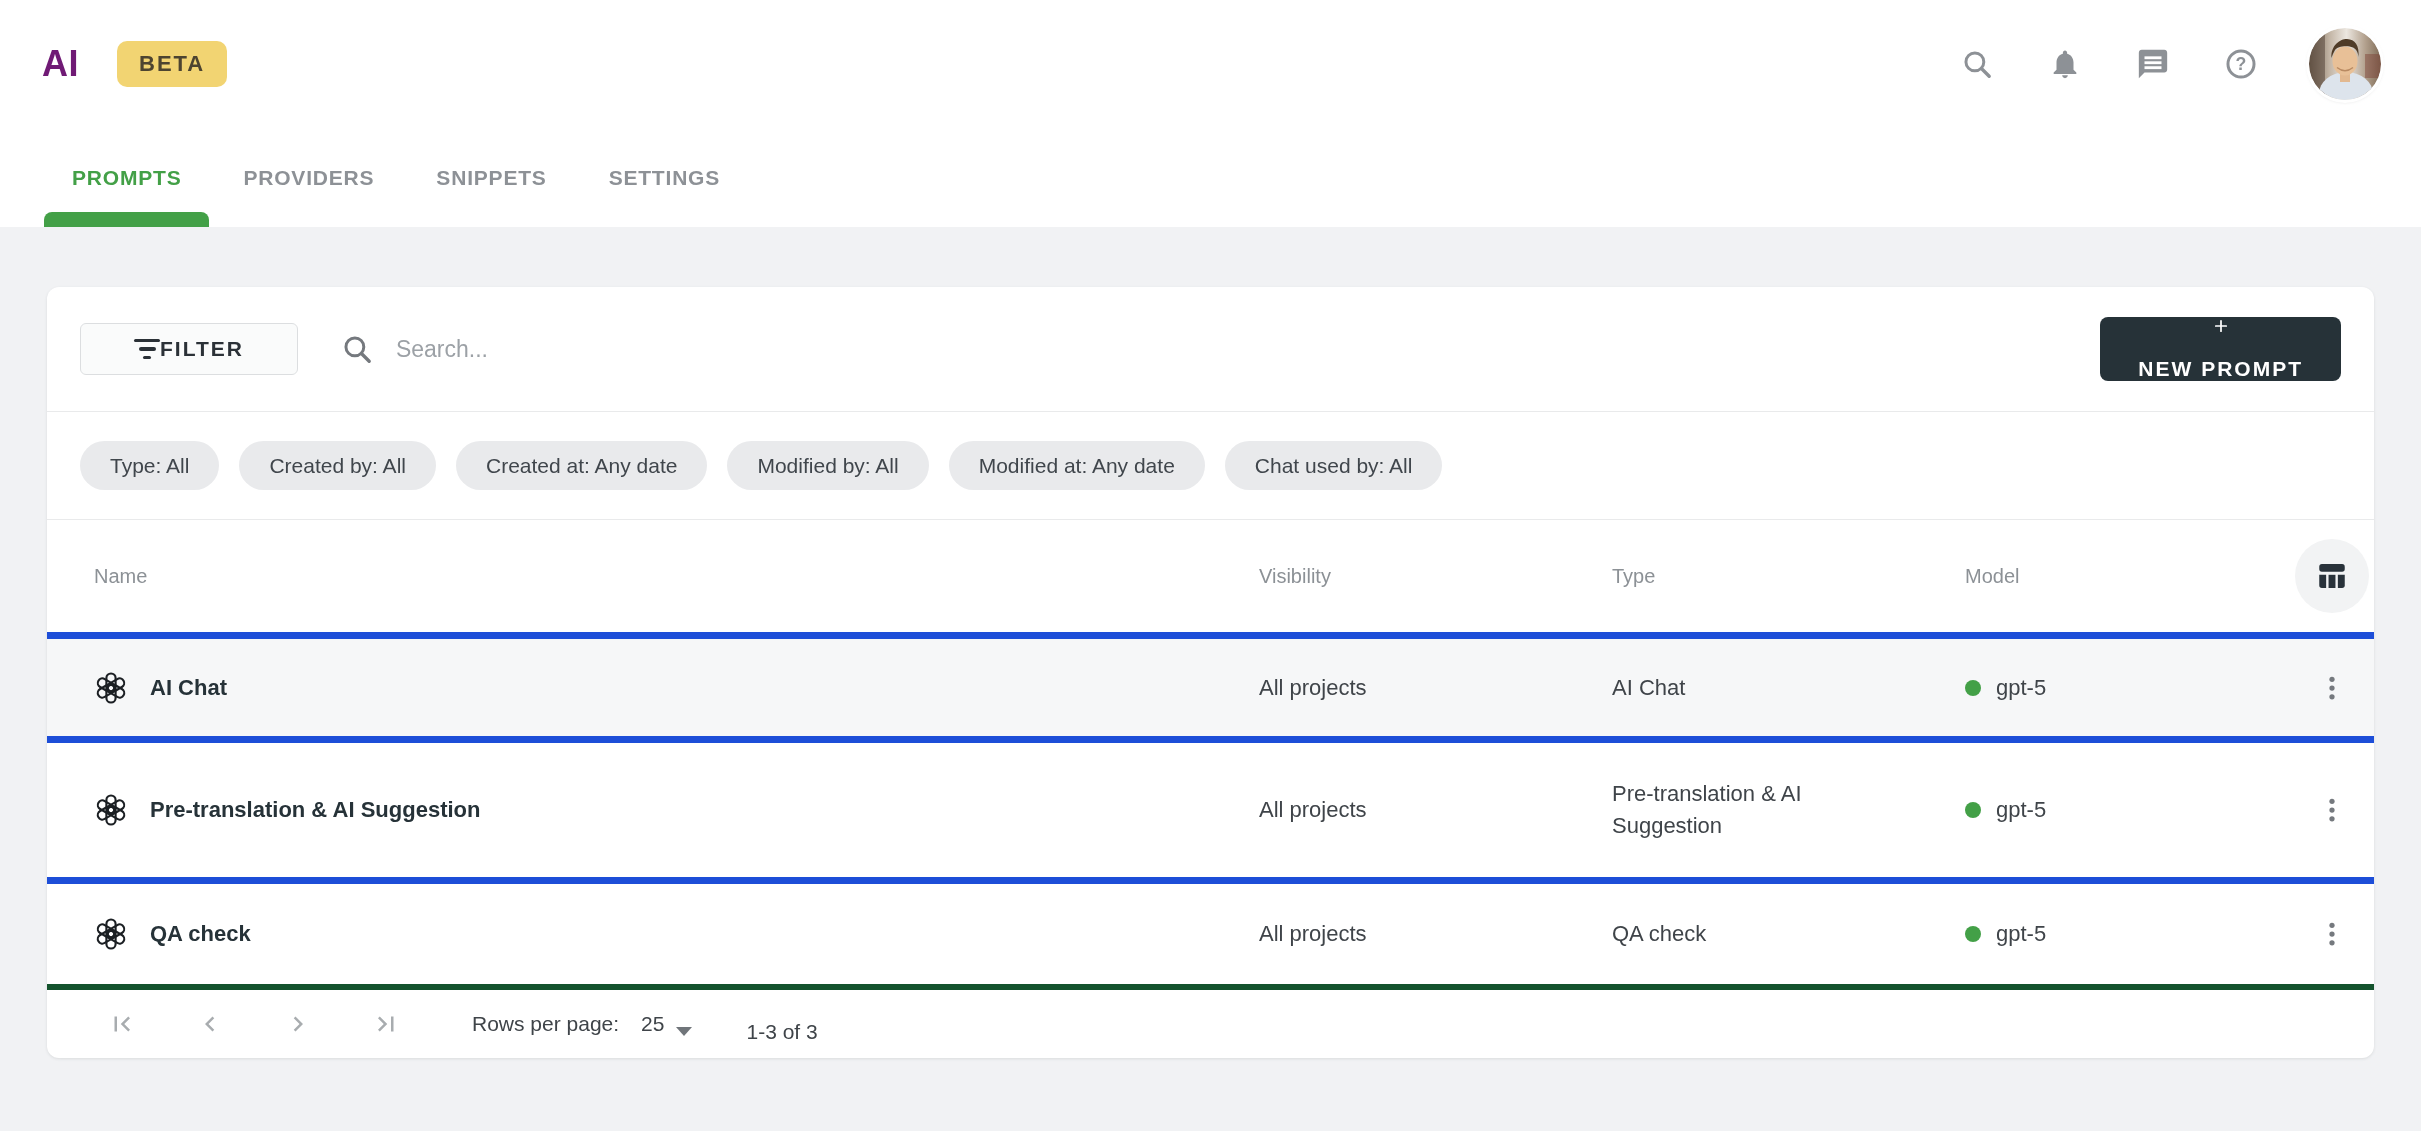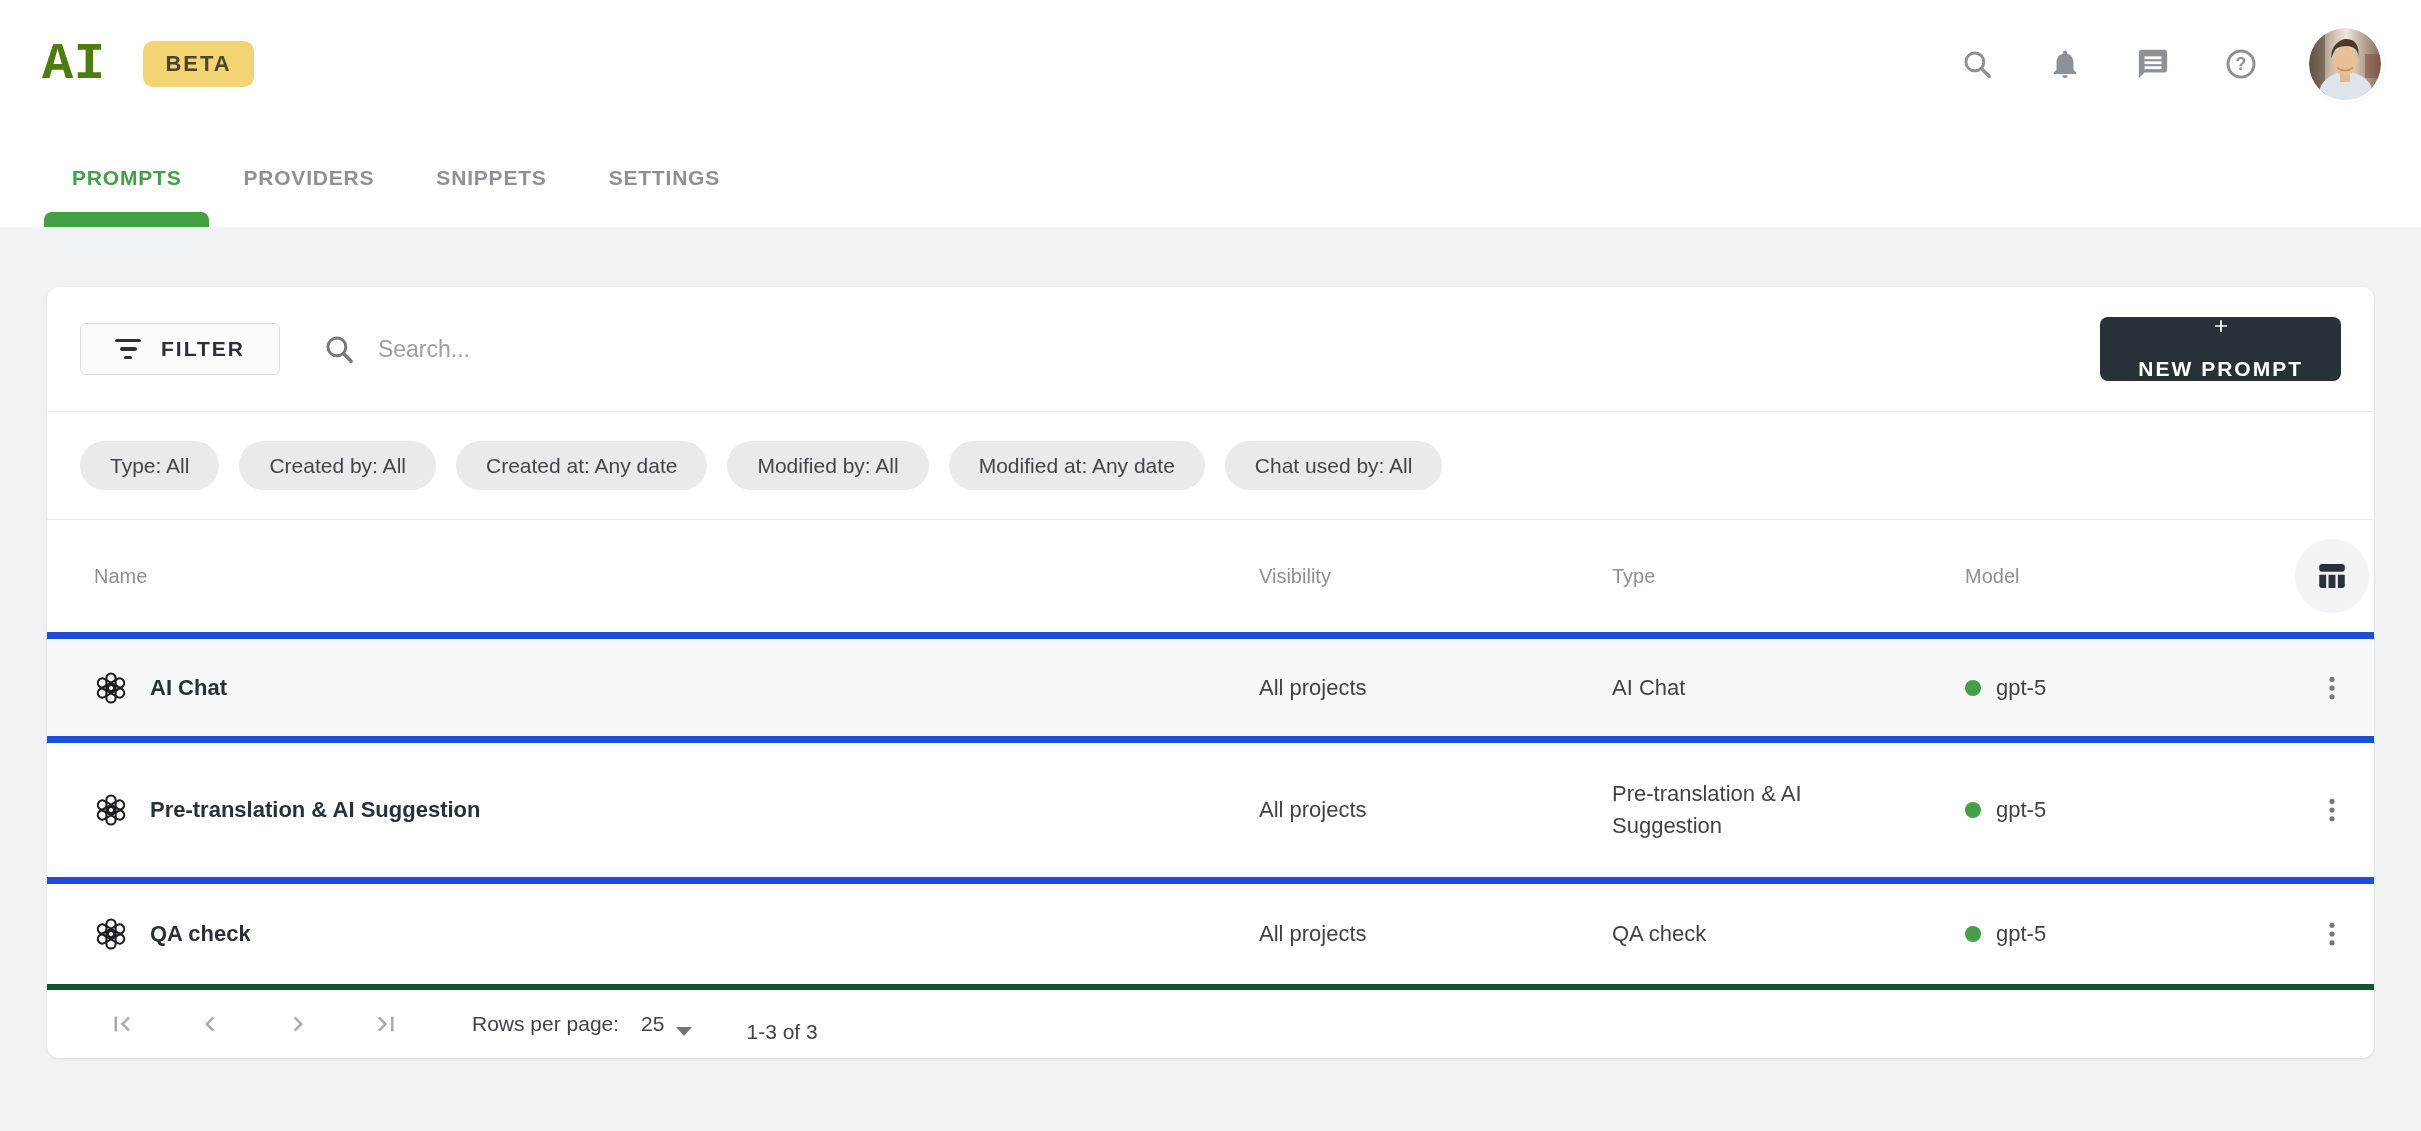--- a/index.html
+++ b/index.html
@@ -9,21 +9,21 @@
     background:#ffffff; color:#263238;
     -webkit-font-smoothing:antialiased;
   }
   .page { width:2421px; height:1131px; display:flex; flex-direction:column; }
 
   
   .topbar {
     height:128px; display:flex; align-items:center;
     padding:0 40px 0 42px; background:#fff;
   }
-  .logo-text { font-size:52px; font-weight:700; letter-spacing:.5px; color:#4d7c0f;font-family:Liberation Mono, monospace; }
+  .logo-text { font-size:36px; font-weight:700; letter-spacing:.5px; color:#701a75; }
   .beta-badge {
     margin-left:38px; background:var(--beta-bg,#f2d472); color:#4d4430;
     font-size:22px; font-weight:600; letter-spacing:2px;
     padding:10px 22px; border-radius:10px;
   }
   .topbar-right { margin-left:auto; display:flex; align-items:center; gap:48px; }
   .icon-btn { width:40px; height:40px; display:flex; align-items:center; justify-content:center;
               color:#8d9196; cursor:pointer; background:none; border:none; }
   .icon-btn svg { width:34px; height:34px; }
   .avatar { width:72px; height:72px; border-radius:50%; overflow:hidden;
@@ -41,21 +41,21 @@
   }
 
   
   .main { flex:1; background:#f1f2f4; padding:60px 47px 0; }
   .card { background:#fff; border-radius:12px; box-shadow:0 1px 3px rgba(60,64,67,.12);
           display:flex; flex-direction:column; overflow:hidden; }
 
   
   .toolbar { height:124px; display:flex; align-items:center; padding:0 33px; }
   .filter-btn {
-    display:flex; align-items:center; gap:20px; height:52px; padding:0 34px;
+    display:flex; align-items:center; height:52px; padding:0 53px;
     background:#fafbfb; border:1.5px solid #dcdee0; border-radius:6px;
     font-family:inherit; font-size:21px; font-weight:600; letter-spacing:2px; color:#2b3137; cursor:pointer;
   }
   .filter-glyph { display:flex; flex-direction:column; align-items:center; gap:5px; }
   .filter-glyph i { display:block; height:3.5px; background:#2b3137; border-radius:2px; }
   .filter-glyph i:nth-child(1){ width:26px; } .filter-glyph i:nth-child(2){ width:17px; } .filter-glyph i:nth-child(3){ width:8px; }
   .search-wrap { display:flex; align-items:center; gap:22px; margin-left:42px; flex:1; color:#75797e; }
   .search-wrap svg { width:34px; height:34px; }
   .search-input { border:none; outline:none; flex:1; font-family:inherit;
                   font-size:23px; color:#2b3137; background:transparent; }

